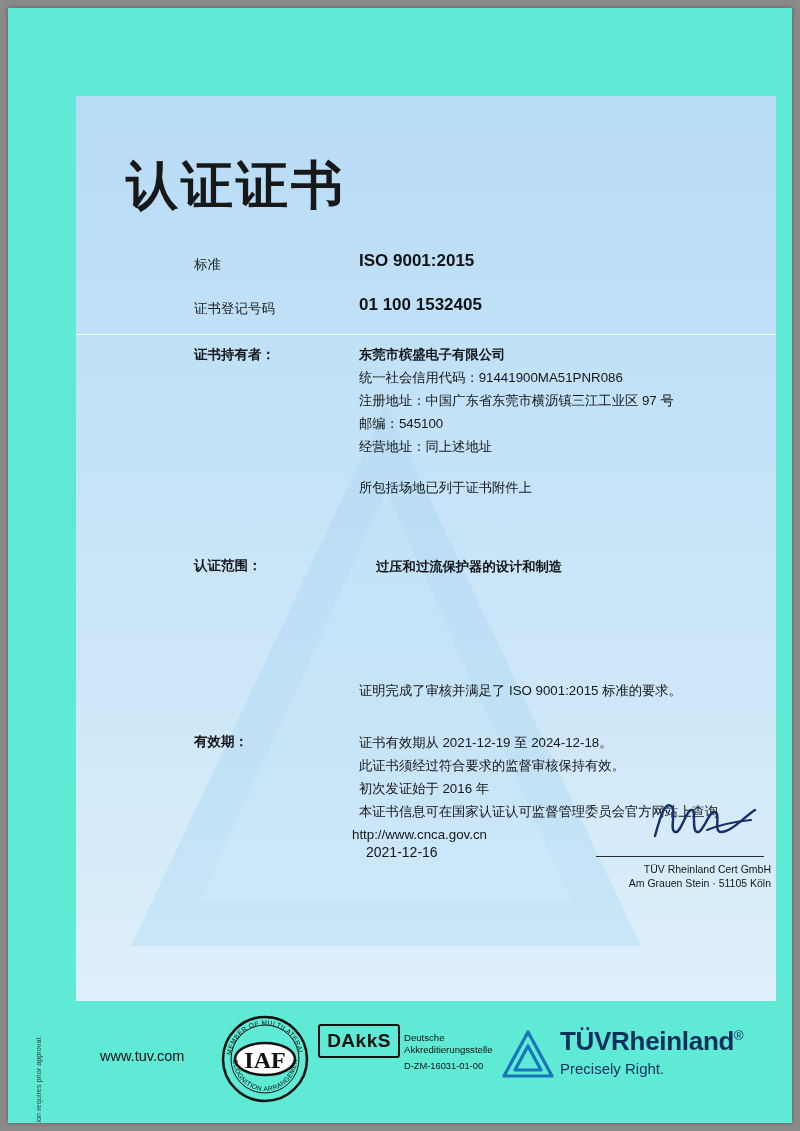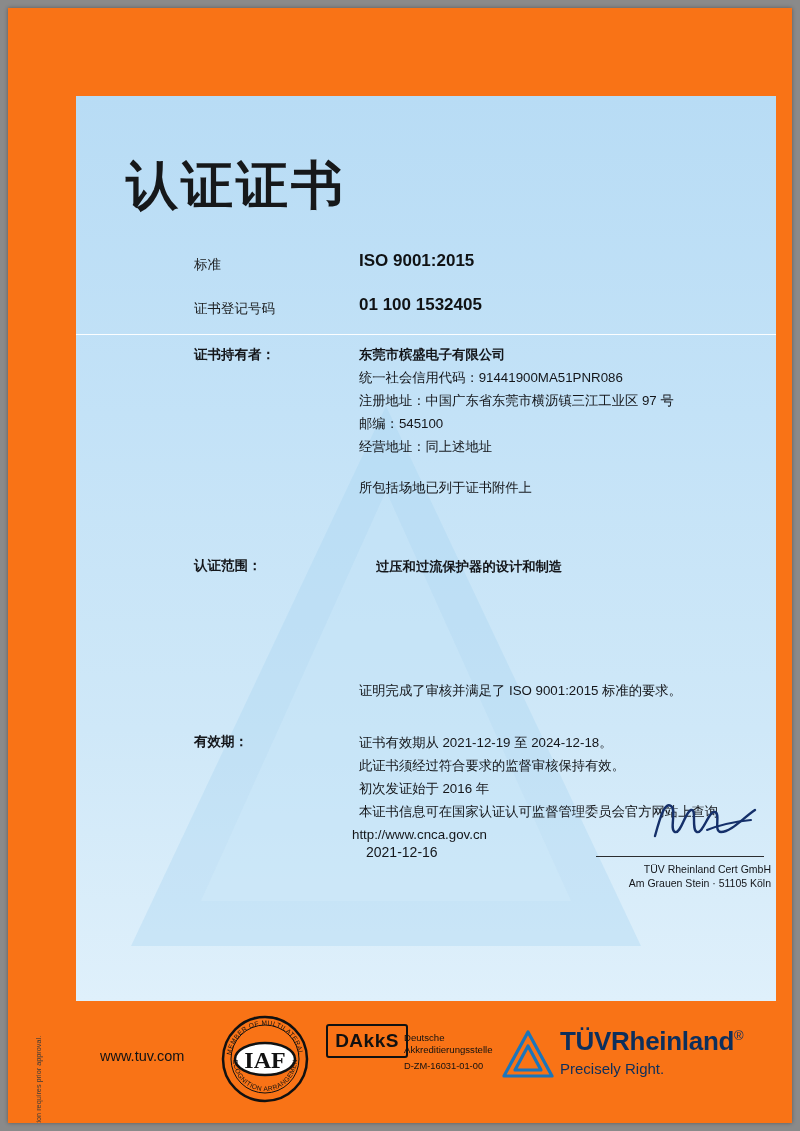--- a/index.html
+++ b/index.html
@@ -15,21 +15,21 @@
     overflow: hidden;
   }
 
   
   .page {
     position: absolute;
     left: 8px;
     top: 8px;
     width: 784px;
     height: 1115px;
-    background: #f97316;
+    background: #5eead4;
     box-shadow: 0 0 4px rgba(0,0,0,0.35);
     overflow: hidden;
   }
 
   
   .side-legal {
     position: absolute;
     left: 10px;
     top: 0;
     width: 24px;
@@ -201,21 +201,20 @@
     left: 0; top: 0;
     width: 78px; height: 30px;
     border: 2px solid #111;
     border-radius: 3px;
     text-align: center;
     font-size: 19px;
     font-weight: 700;
     line-height: 30px;
     letter-spacing: 0.5px;
     color: #111;
-    margin-left: 8px;
   }
   .dakks-sub {
     position: absolute;
     left: 86px;
     top: 1px;
     font-size: 9.6px;
     line-height: 11.5px;
     color: #111;
     margin-top: 7px;
   }

